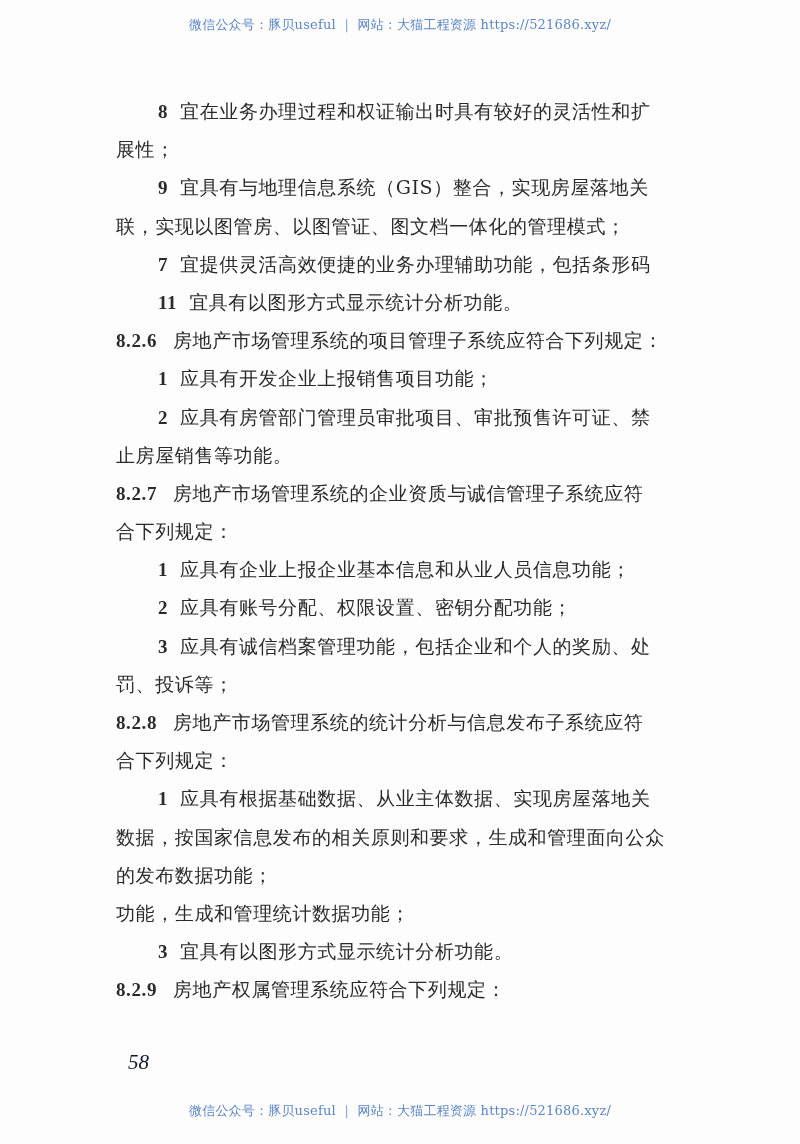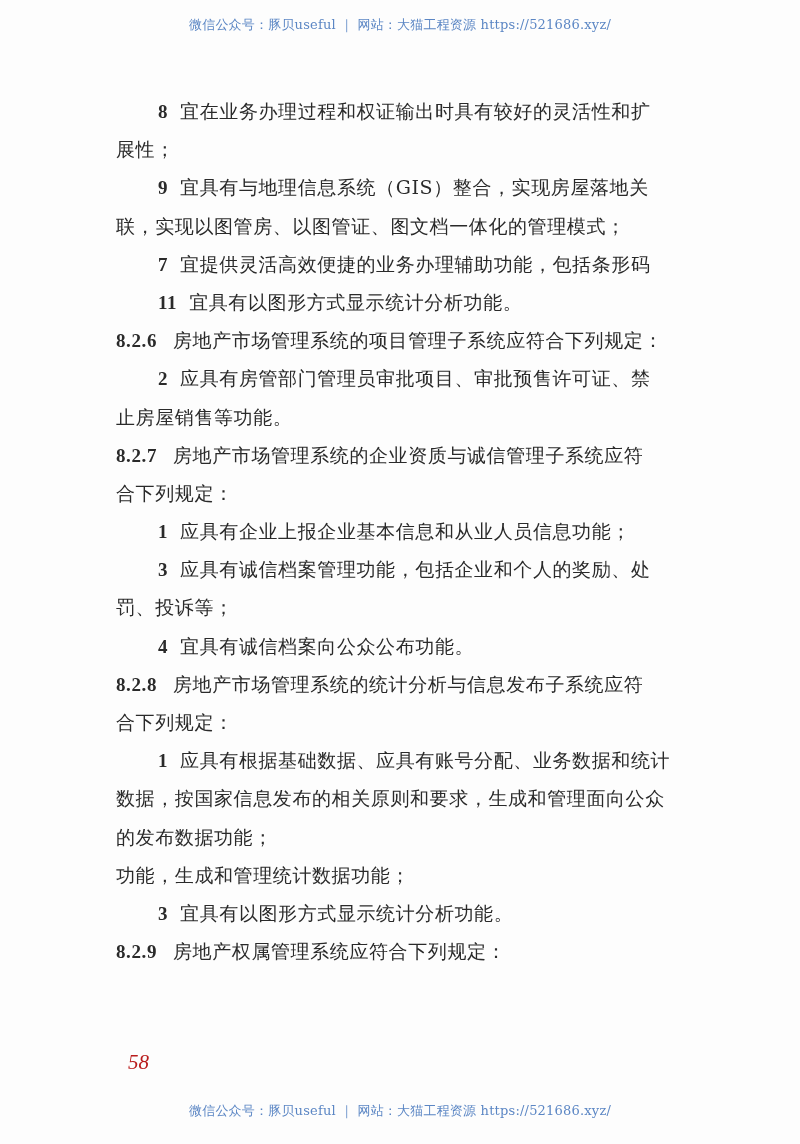--- a/index.html
+++ b/index.html
@@ -16,47 +16,48 @@
   .content { position: absolute; left: 116px; top: 92px; width: 594px; }
   .line {
     height: 38.2px; line-height: 38.2px; font-size: 19px; white-space: nowrap;
     letter-spacing: 0.6px; text-align: justify;
   }
   .indent { padding-left: 42px; }
   .num { font-weight: bold; margin-right: 12px; font-family: "Liberation Serif", serif; }
   .secnum { font-weight: bold; margin-right: 16px; font-family: "Liberation Serif", serif; margin-top: 20px; }
   .page-number {
     position: absolute; left: 128px; top: 1050px; font-style: italic; font-size: 21px;
-    color: #b91c1c; font-family: "Liberation Serif", serif;
+    color: #0f172a; font-family: "Liberation Serif", serif;
   }
 </style>
 </head>
 <body>
 
 <div class="watermark top">微信公众号：豚贝useful ｜ 网站：大猫工程资源 https://521686.xyz/</div>
 
 <div class="content" id="content">
     <div class="line indent"><span class="num">8</span><span>宜在业务办理过程和权证输出时具有较好的灵活性和扩</span></div>
     <div class="line"><span>展性；</span></div>
     <div class="line indent"><span class="num">9</span><span>宜具有与地理信息系统（GIS）整合，实现房屋落地关</span></div>
     <div class="line"><span>联，实现以图管房、以图管证、图文档一体化的管理模式；</span></div>
     <div class="line indent"><span class="num">7</span><span>宜提供灵活高效便捷的业务办理辅助功能，包括条形码</span></div>
     <div class="line indent"><span class="num">11</span><span>宜具有以图形方式显示统计分析功能。</span></div>
     <div class="line"><span class="secnum">8.2.6</span><span>房地产市场管理系统的项目管理子系统应符合下列规定：</span></div>
+    <div class="line indent"><span class="num">1</span><span>应具有开发企业上报销售项目功能；</span></div>
     <div class="line indent"><span class="num">2</span><span>应具有房管部门管理员审批项目、审批预售许可证、禁</span></div>
     <div class="line"><span>止房屋销售等功能。</span></div>
     <div class="line"><span class="secnum">8.2.7</span><span>房地产市场管理系统的企业资质与诚信管理子系统应符</span></div>
     <div class="line"><span>合下列规定：</span></div>
     <div class="line indent"><span class="num">1</span><span>应具有企业上报企业基本信息和从业人员信息功能；</span></div>
+    <div class="line indent"><span class="num">2</span><span>应具有账号分配、权限设置、密钥分配功能；</span></div>
     <div class="line indent"><span class="num">3</span><span>应具有诚信档案管理功能，包括企业和个人的奖励、处</span></div>
     <div class="line"><span>罚、投诉等；</span></div>
-    <div class="line indent"><span class="num">4</span><span>宜具有诚信档案向公众公布功能。</span></div>
     <div class="line"><span class="secnum">8.2.8</span><span>房地产市场管理系统的统计分析与信息发布子系统应符</span></div>
     <div class="line"><span>合下列规定：</span></div>
-    <div class="line indent"><span class="num">1</span><span>应具有根据基础数据、应具有账号分配、业务数据和统计</span></div>
+    <div class="line indent"><span class="num">1</span><span>应具有根据基础数据、从业主体数据、实现房屋落地关</span></div>
     <div class="line"><span>数据，按国家信息发布的相关原则和要求，生成和管理面向公众</span></div>
     <div class="line"><span>的发布数据功能；</span></div>
     <div class="line"><span>功能，生成和管理统计数据功能；</span></div>
     <div class="line indent"><span class="num">3</span><span>宜具有以图形方式显示统计分析功能。</span></div>
     <div class="line"><span class="secnum">8.2.9</span><span>房地产权属管理系统应符合下列规定：</span></div>
   </div>
 
 <div class="page-number">58</div>
 
 <div class="watermark bottom">微信公众号：豚贝useful ｜ 网站：大猫工程资源 https://521686.xyz/</div>

